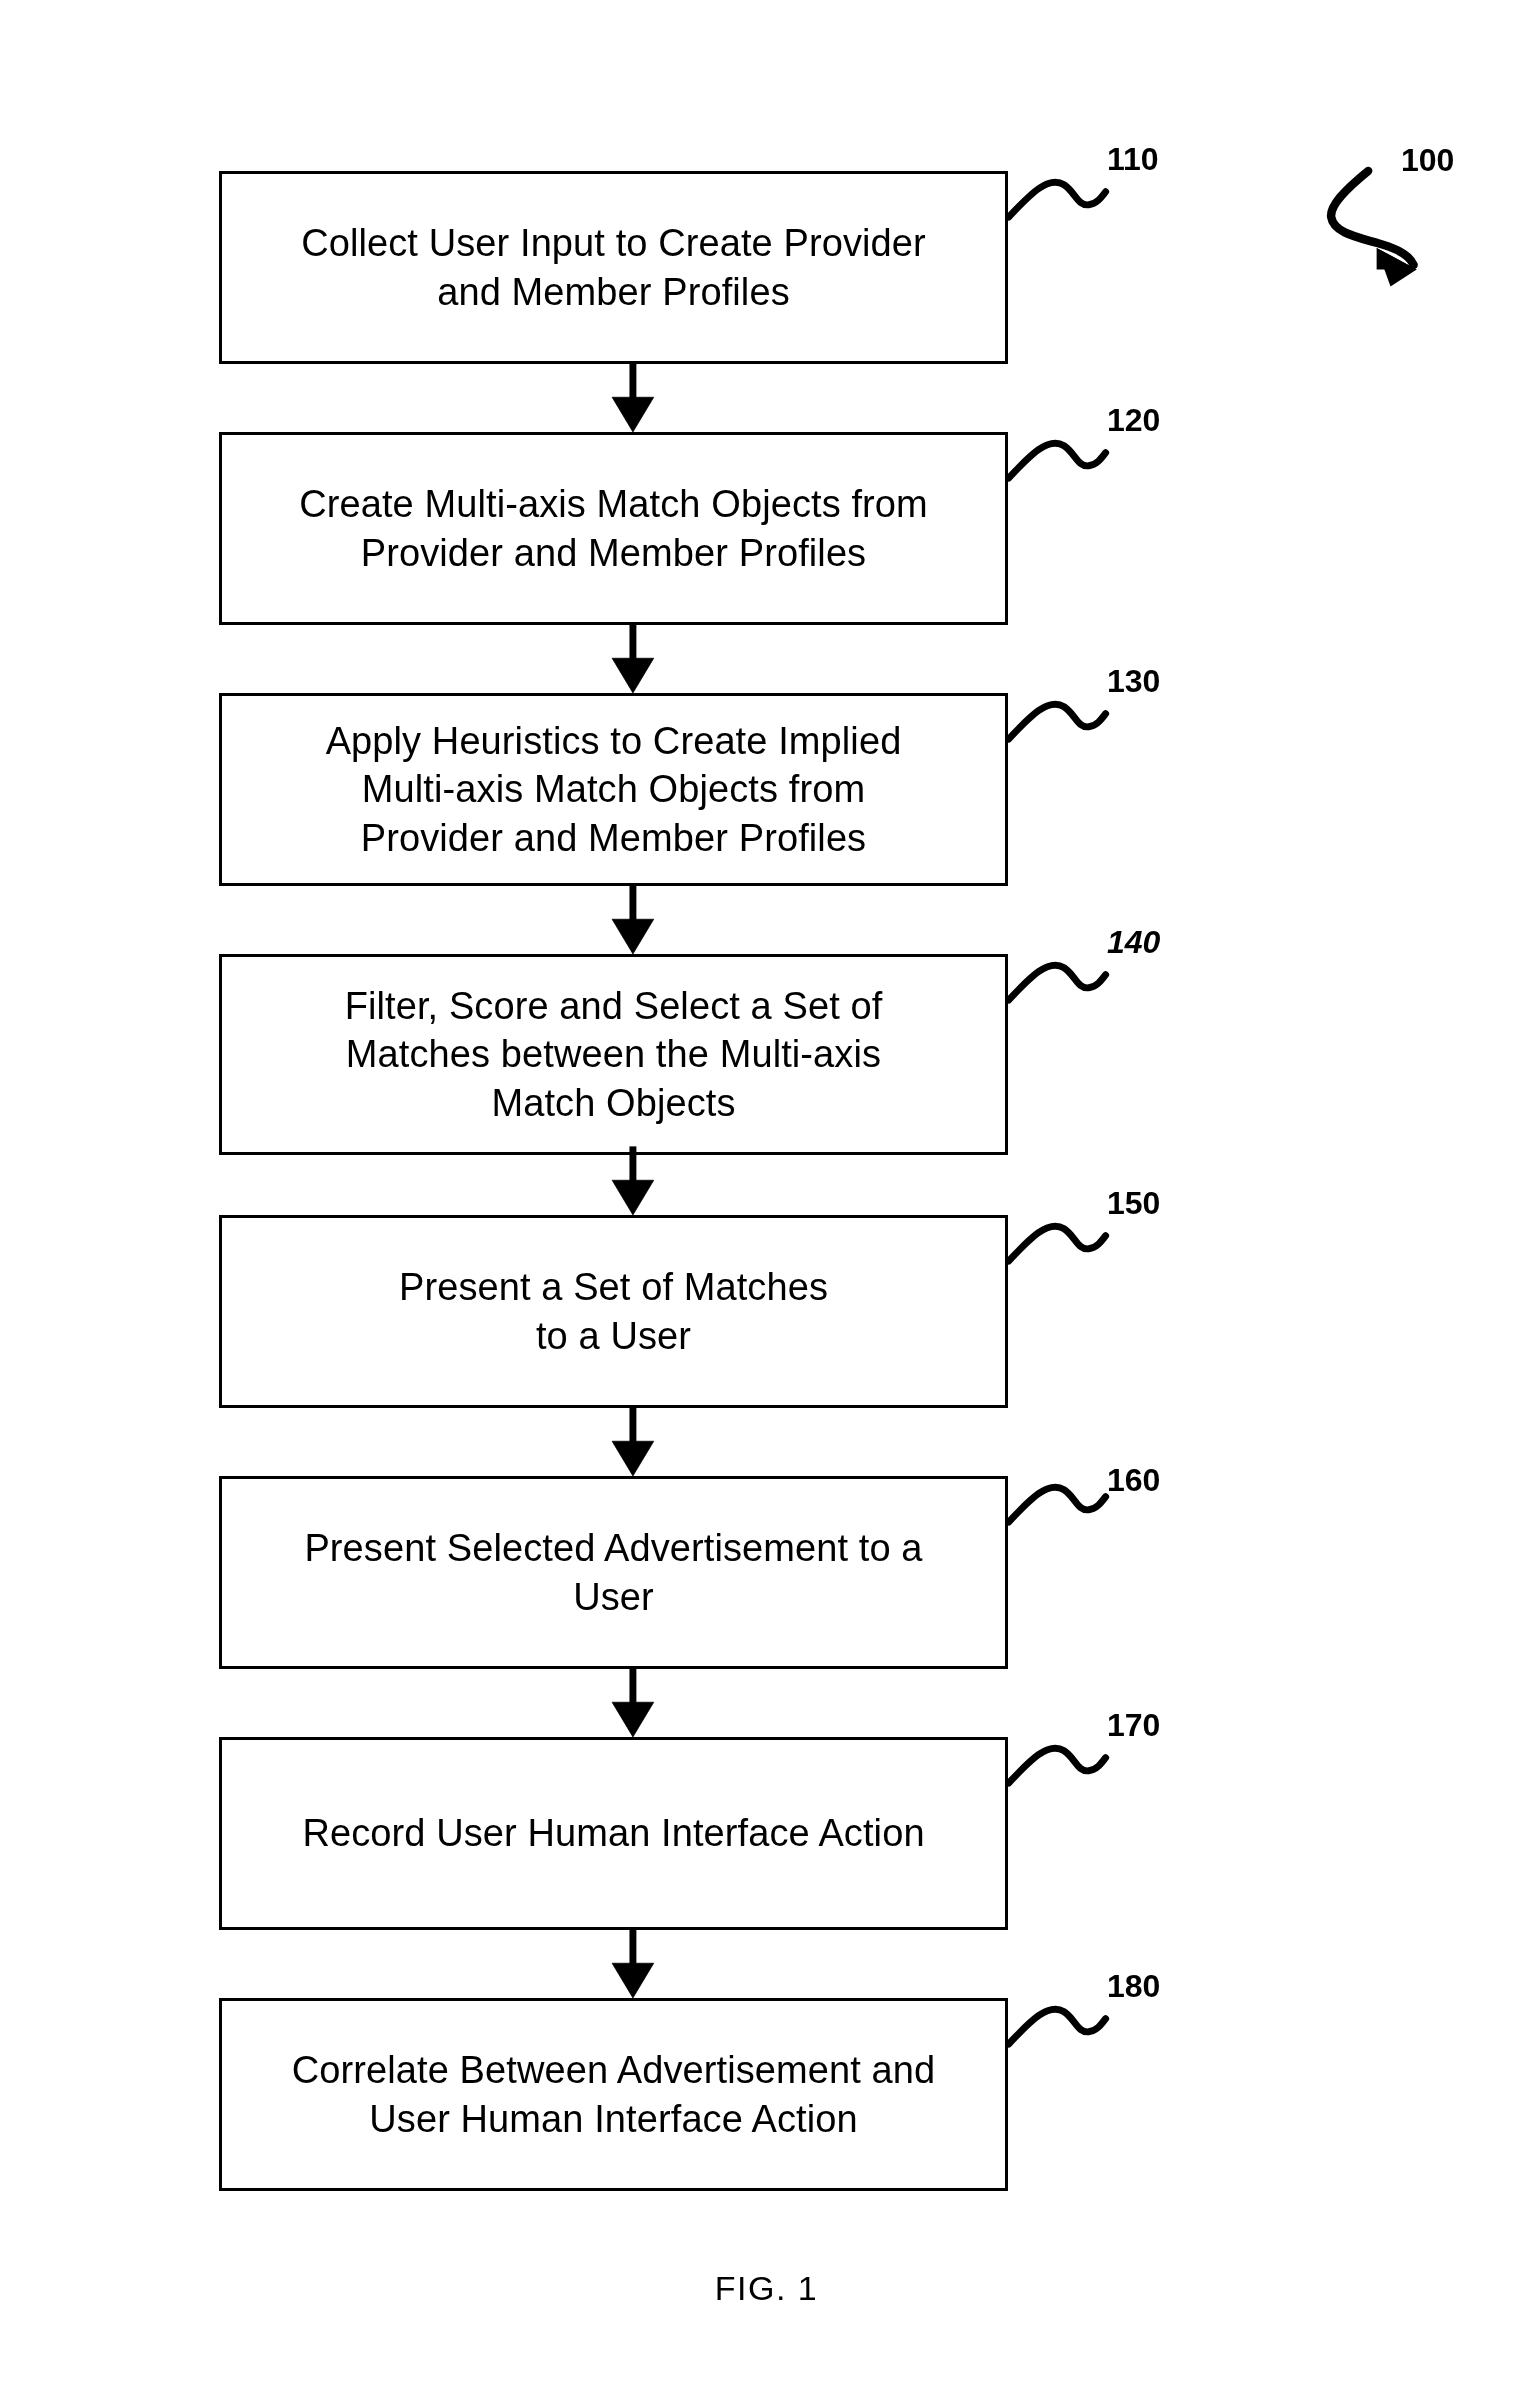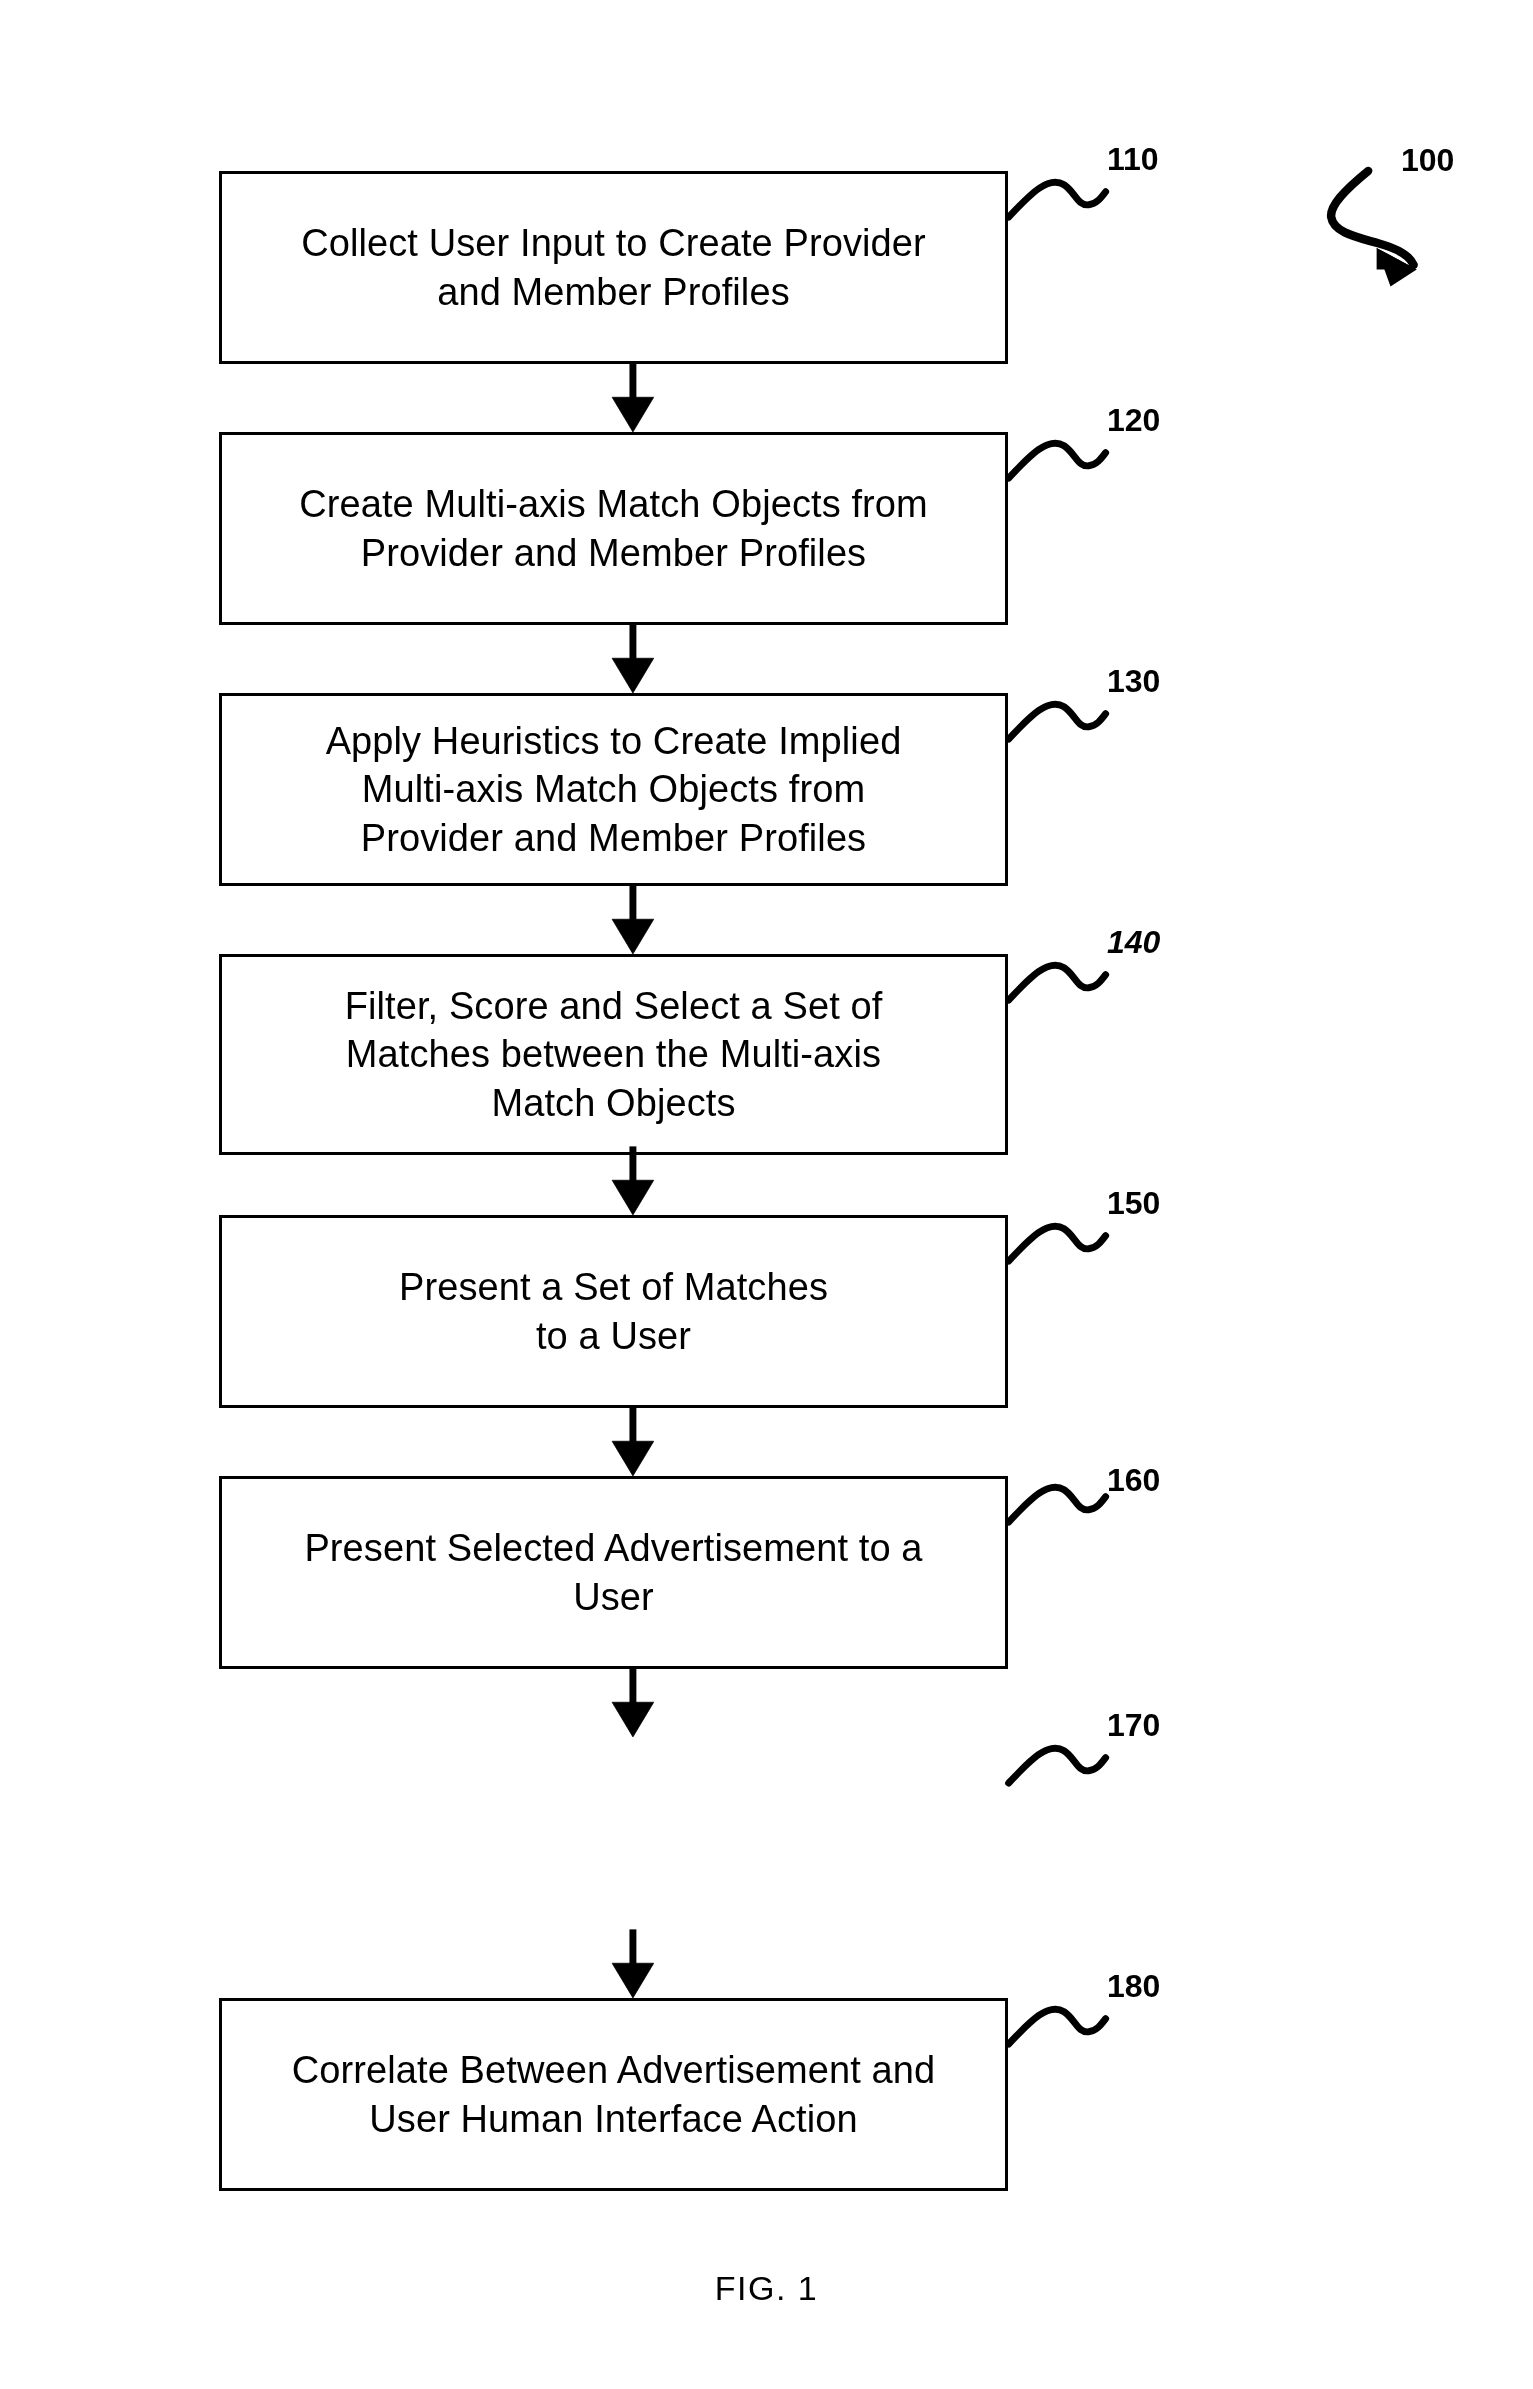--- a/index.html
+++ b/index.html
@@ -139,20 +139,23 @@
   <div class="process-box box-5">
     <div class="box-label">Present a Set of Matches
 to a User</div>
   </div>
 
   <div class="process-box box-6">
     <div class="box-label">Present Selected Advertisement to a
 User</div>
   </div>
 
+  <div class="process-box box-7">
+    <div class="box-label">Record User Human Interface Action</div>
+  </div>
 
   <div class="process-box box-8">
     <div class="box-label">Correlate Between Advertisement and
 User Human Interface Action</div>
   </div>
 
   <svg id="connector-layer" viewBox="0 0 1991 3103">
     <g fill="#000000" stroke="#000000">
 
       <g>

